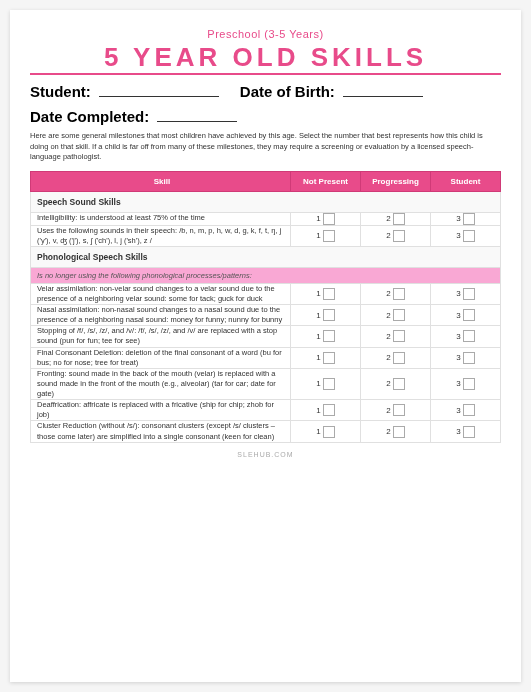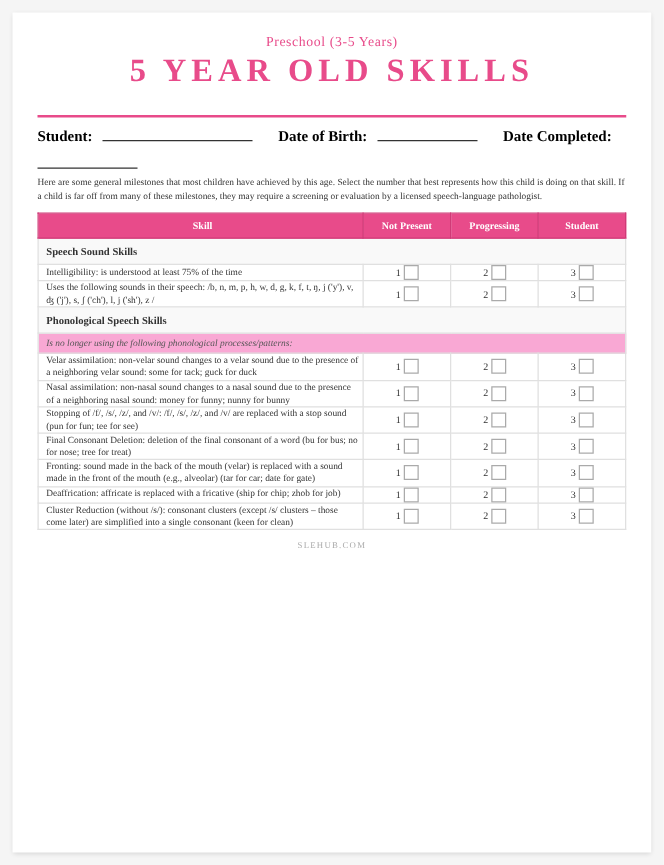--- a/index.html
+++ b/index.html
@@ -11,53 +11,52 @@
       align-items: flex-start;
       min-height: 692px;
       padding: 10px;
     }
     .page {
       background: #fff;
       width: 511px;
       min-height: 672px;
       padding: 18px 20px 20px 20px;
       box-shadow: 0 1px 4px rgba(0,0,0,0.15);
-      font-family: Liberation Serif, serif;
     }
     .subtitle {
       text-align: center;
       color: #e84b8a;
       font-size: 11px;
       font-weight: normal;
       letter-spacing: 0.5px;
       margin-bottom: 2px;
     }
     .title {
       text-align: center;
       color: #e84b8a;
       font-size: 26px;
       font-weight: 900;
       letter-spacing: 4px;
       text-transform: uppercase;
       margin-bottom: 8px;
       border-bottom: 2px solid #e84b8a;
-      padding-bottom: 20px;
+      padding-bottom: 0;
     }
     .info-row {
       display: flex;
       gap: 8px;
       align-items: baseline;
       font-size: 9px;
       font-weight: bold;
       margin-bottom: 6px;
       flex-wrap: wrap;
     }
     .info-label {
       font-weight: bold;
-      font-size: 12px;
+      font-size: 15px;
     }
     .info-line {
       border-bottom: 1px solid #333;
       display: inline-block;
       min-width: 100px;
       height: 10px;
     }
     .description {
       font-size: 7.5px;
       color: #333;

